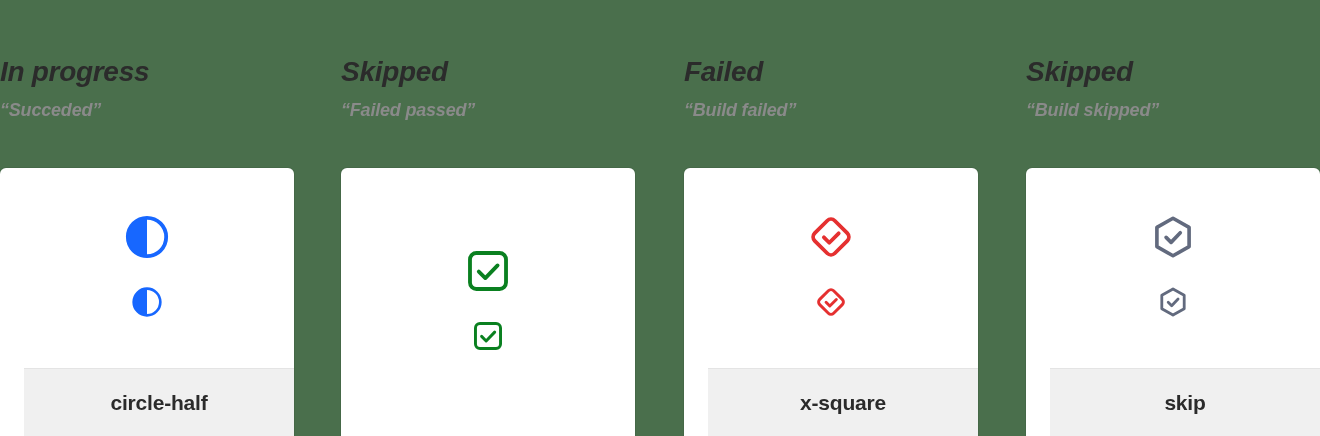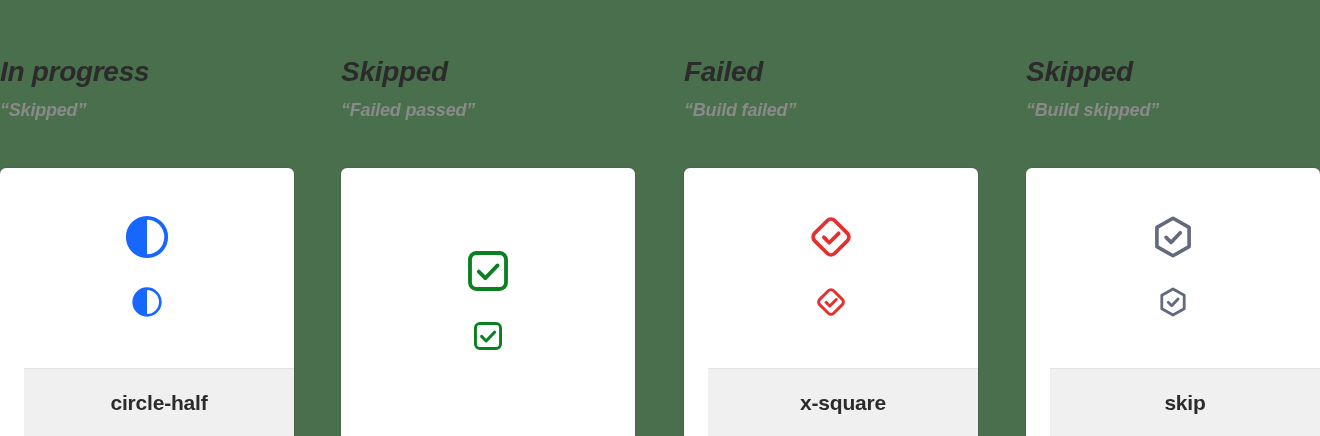--- a/index.html
+++ b/index.html
@@ -114,21 +114,21 @@
   }
 </style>
 </head>
 <body>
 
 <div class="board">
 
   <div class="column col-0">
     <div class="col-head">
       <div class="col-title">In progress</div>
-      <div class="col-sub">“Skipped”</div>
+      <div class="col-sub">“Succeded”</div>
     </div>
 
     <div class="card">
       <div class="card-body">
         <span class="icon-big">
           <svg viewBox="0 0 24 24" width="46" height="46" aria-hidden="true">
             <circle cx="12" cy="12" r="10" fill="#ffffff" stroke="#1767ff" stroke-width="2"></circle>
             <path d="M12 2 A10 10 0 0 0 12 22 Z" fill="#1767ff"></path>
           </svg>
         </span>

